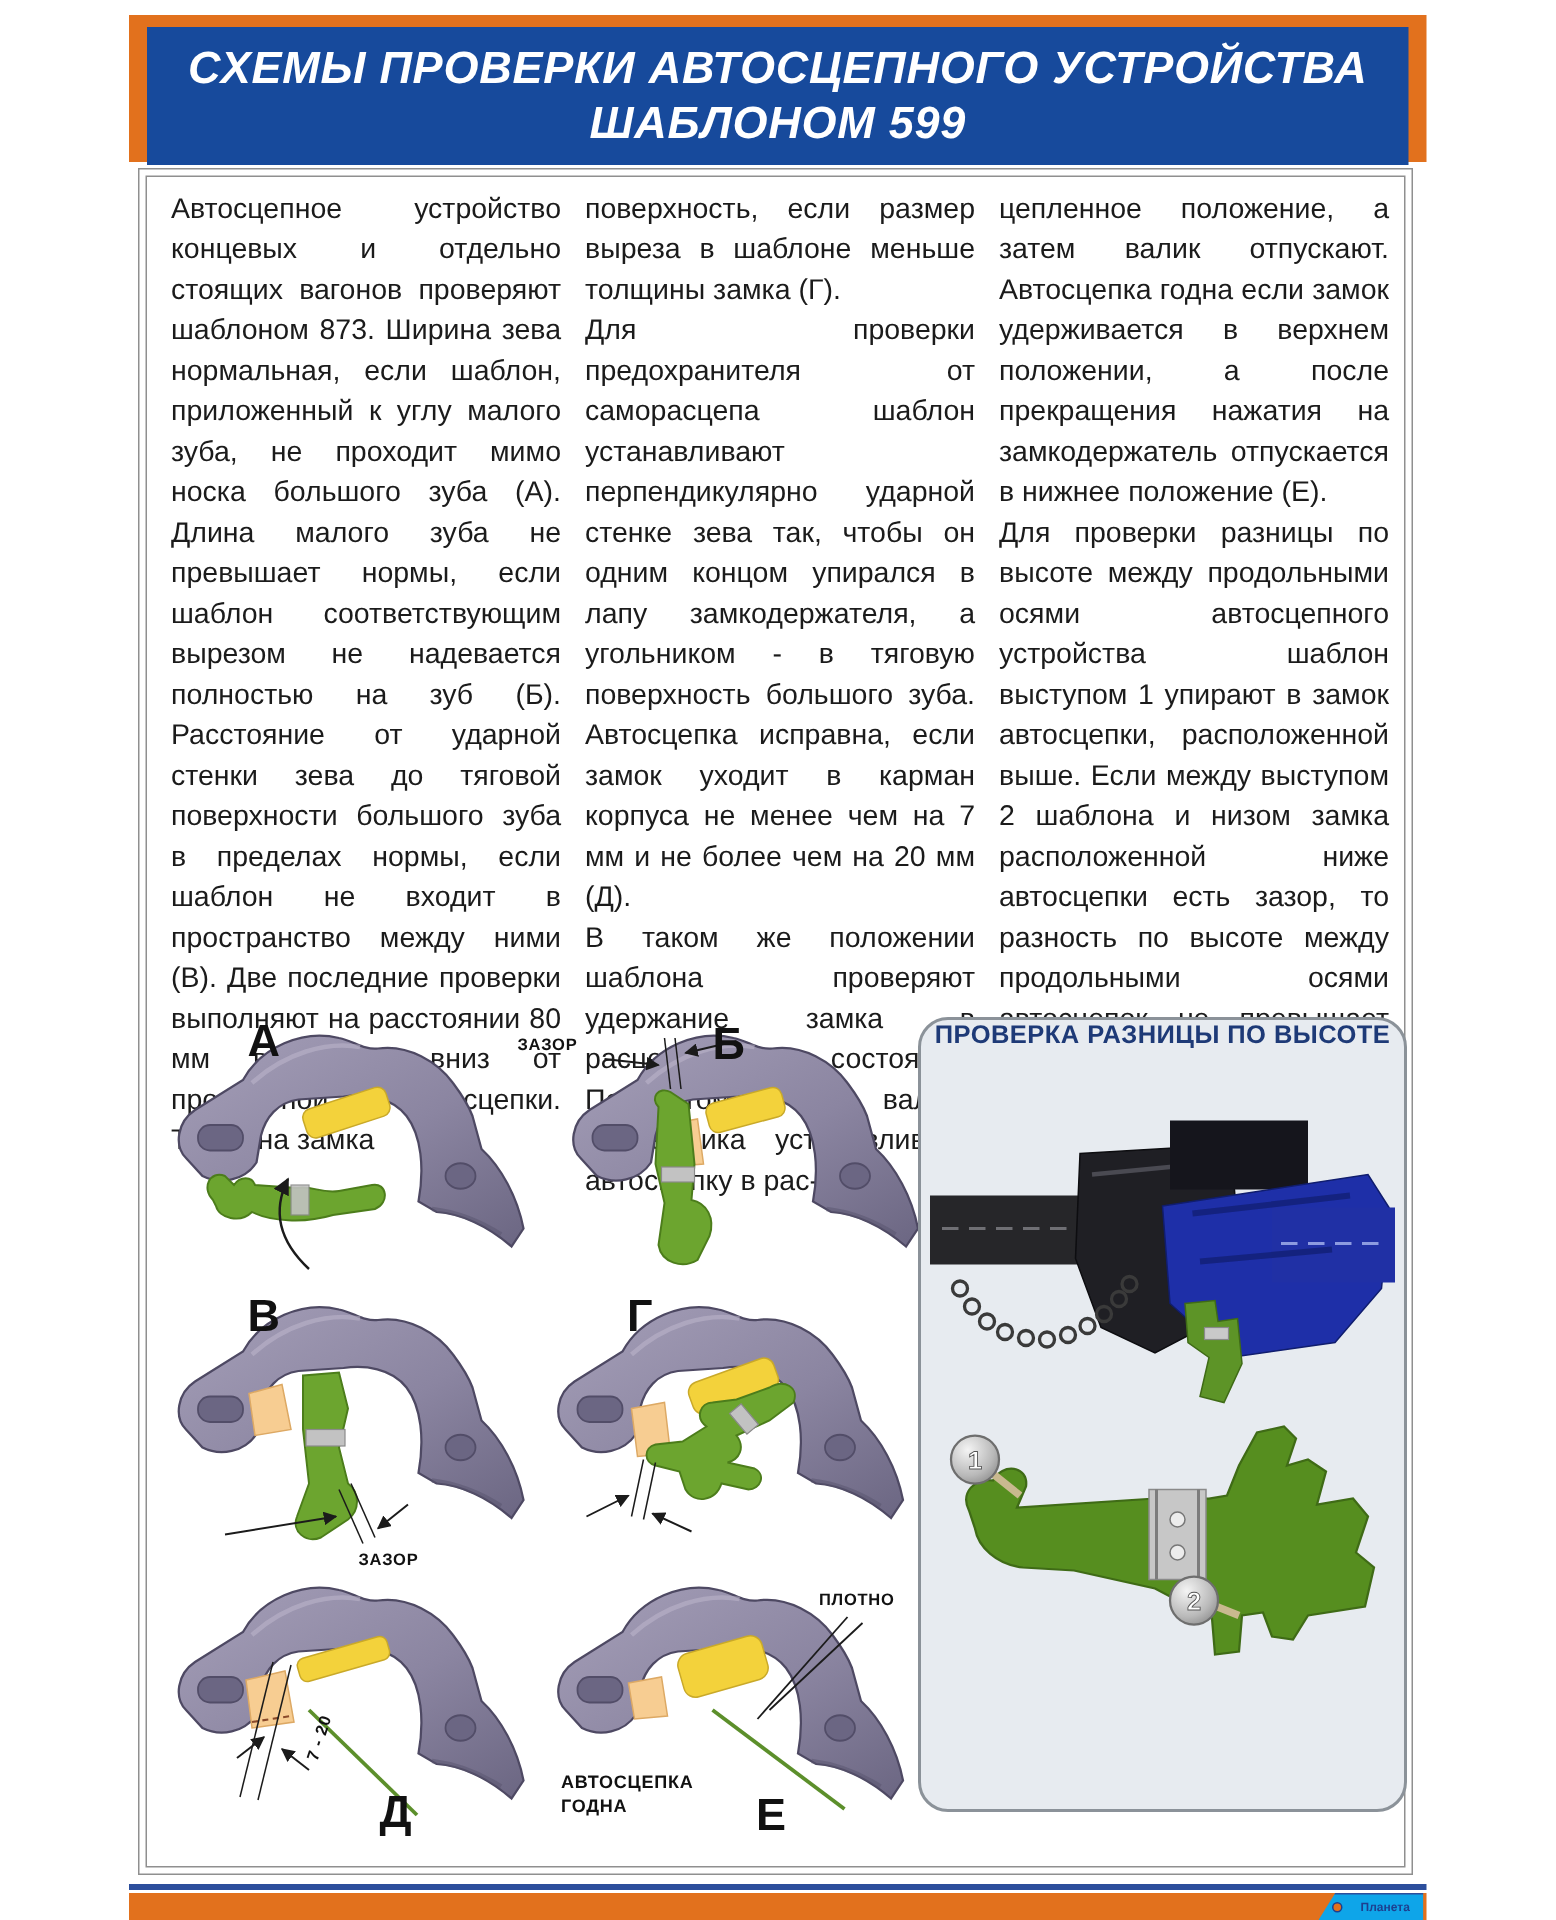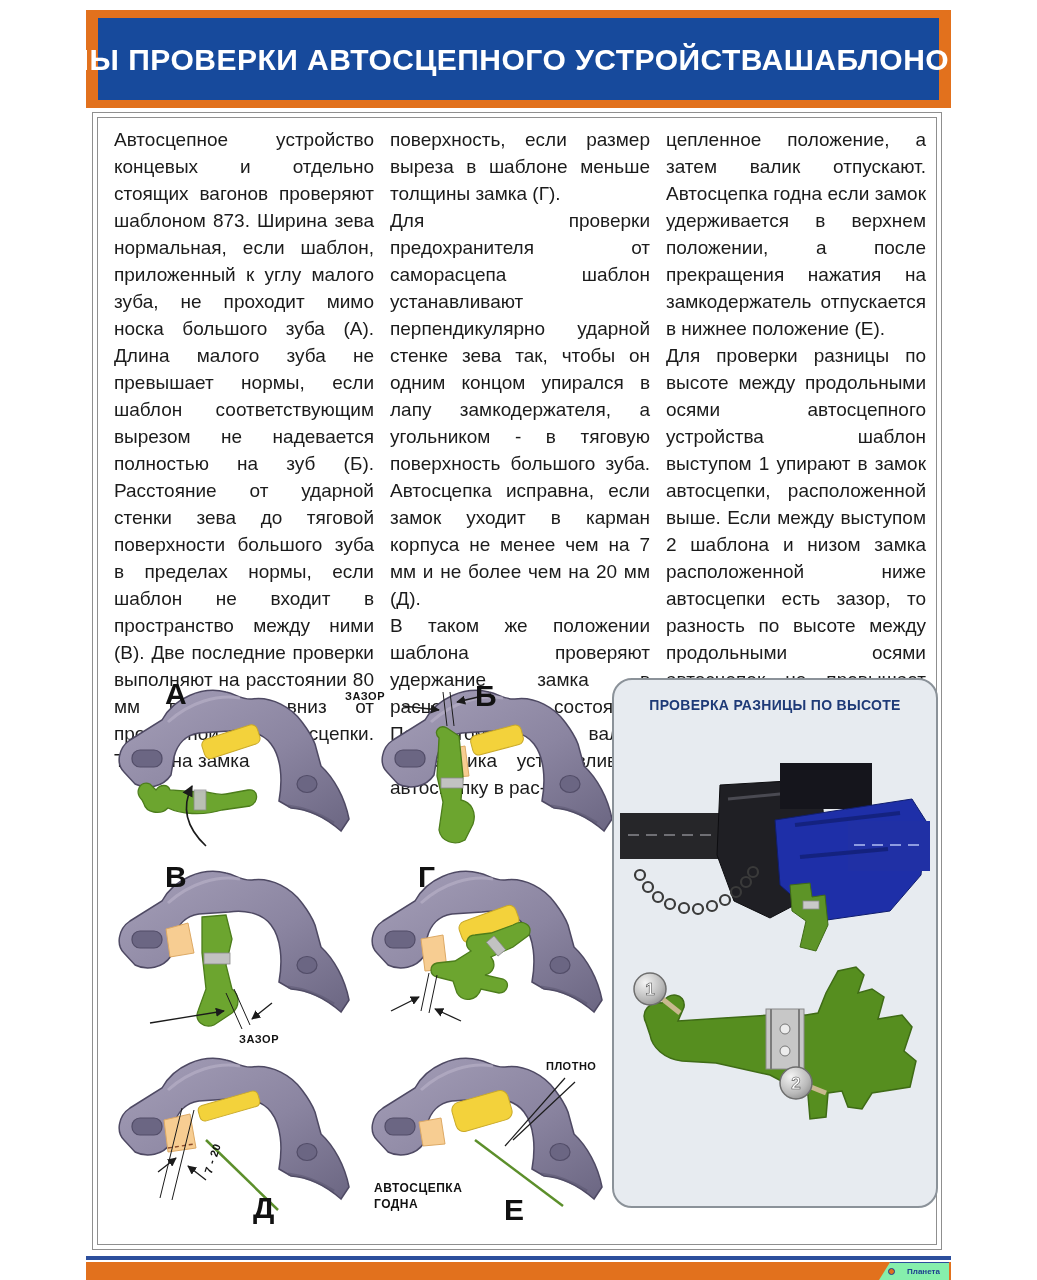--- a/index.html
+++ b/index.html
@@ -5,22 +5,22 @@
   html,body{margin:0;padding:0;}
   body{
     width:1037px;height:1280px;position:relative;background:#ffffff;
     font-family:"Liberation Sans", sans-serif;overflow:hidden;
   }
   .poster{position:absolute;left:86px;top:10px;width:865px;height:1270px;}
 
   
   .title-block{position:absolute;left:0;top:0;width:865px;height:98px;background:#E2711D;}
   .title-box{
-    position:absolute;left:12px;top:8px;width:841px;height:82px;background:#174A9C;
-    display:flex;align-items:center;justify-content:center;
+    position:absolute;left:12px;top:8px;width:841px;height:92px;background:#174A9C;
+    display:flex;flex-direction:column;align-items:center;justify-content:center;font-style:italic;
   }
   .title-line{
     color:#ffffff;font-weight:bold;font-size:30px;line-height:37px;letter-spacing:.5px;
     text-align:center;white-space:nowrap;
   }
 
   
   .content-frame{
     position:absolute;left:6px;top:102px;width:850px;height:1138px;
     border:1px solid #8f8f8f;padding:4px;box-sizing:border-box;background:#ffffff;
@@ -41,31 +41,31 @@
   .dletter{font-size:30px;font-weight:bold;fill:#111111;}
   .dsmall{font-size:11px;font-weight:bold;fill:#111111;letter-spacing:.5px;}
 
   
   .panel{
     position:absolute;left:526px;top:668px;width:326px;height:530px;
     background:#E7EBF0;border:2px solid #8B9299;border-radius:20px;box-sizing:border-box;
     display:flex;flex-direction:column;align-items:center;
   }
   .panel-title{
-    margin-top:16px;text-align:center;color:#1E3A77;font-weight:bold;
-    font-size:14px;line-height:19px;letter-spacing:.3px;
+    text-align:center;color:#1E3A77;font-weight:bold;
+    font-size:17px;line-height:19px;letter-spacing:.3px;
   }
   .panel-photo{margin-top:10px;}
   .panel-template{margin-top:2px;}
 
   
   .footer-blue{position:absolute;left:0;top:1246px;width:865px;height:4px;background:#2C4E9C;}
   .footer-orange{position:absolute;left:0;top:1252px;width:865px;height:18px;background:#E2711D;}
   .brand-notch{
-    position:absolute;right:2px;top:0;height:100%;width:70px;background:#86efac;
+    position:absolute;right:2px;top:0;height:100%;width:70px;background:#0ea5e9;
     clip-path:polygon(16% 0,100% 0,100% 100%,0 100%);
     display:flex;align-items:center;justify-content:center;gap:12px;
     border-top:1px solid #2C4E9C;box-sizing:border-box;
   }
   .brand-dot{width:7px;height:7px;border-radius:50%;background:#E2711D;border:1px solid #1d3f8f;box-sizing:border-box;}
   .brand-text{font-size:8px;font-weight:bold;color:#1d3f8f;}
 </style>
 </head>
 <body>
 

